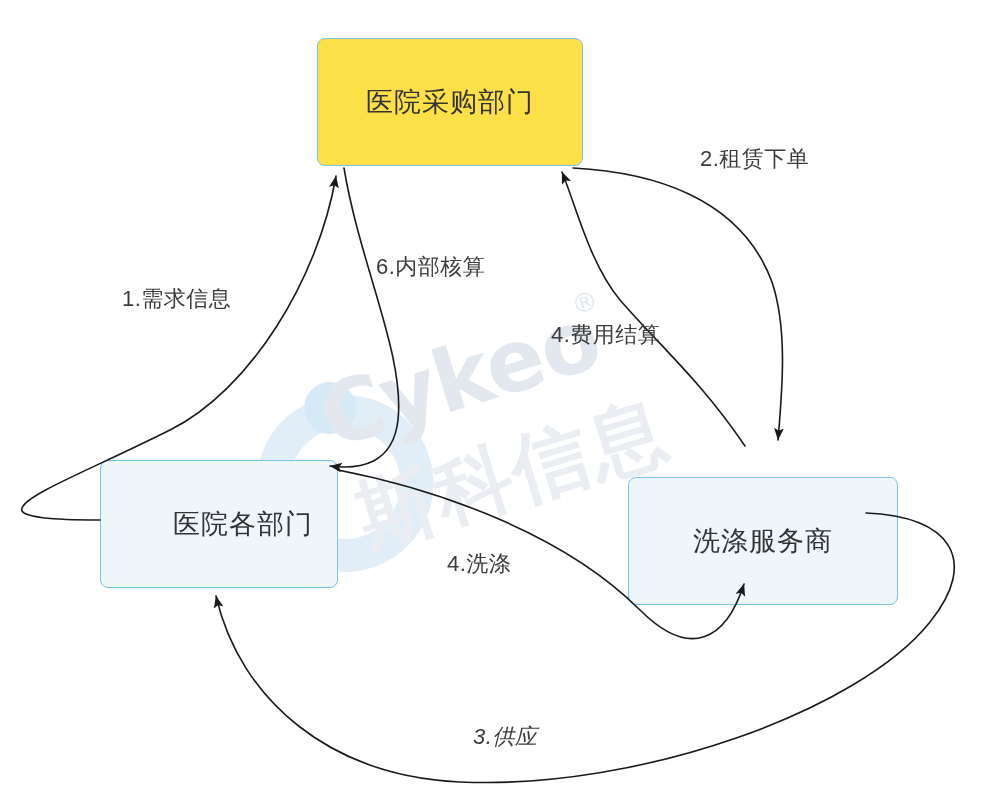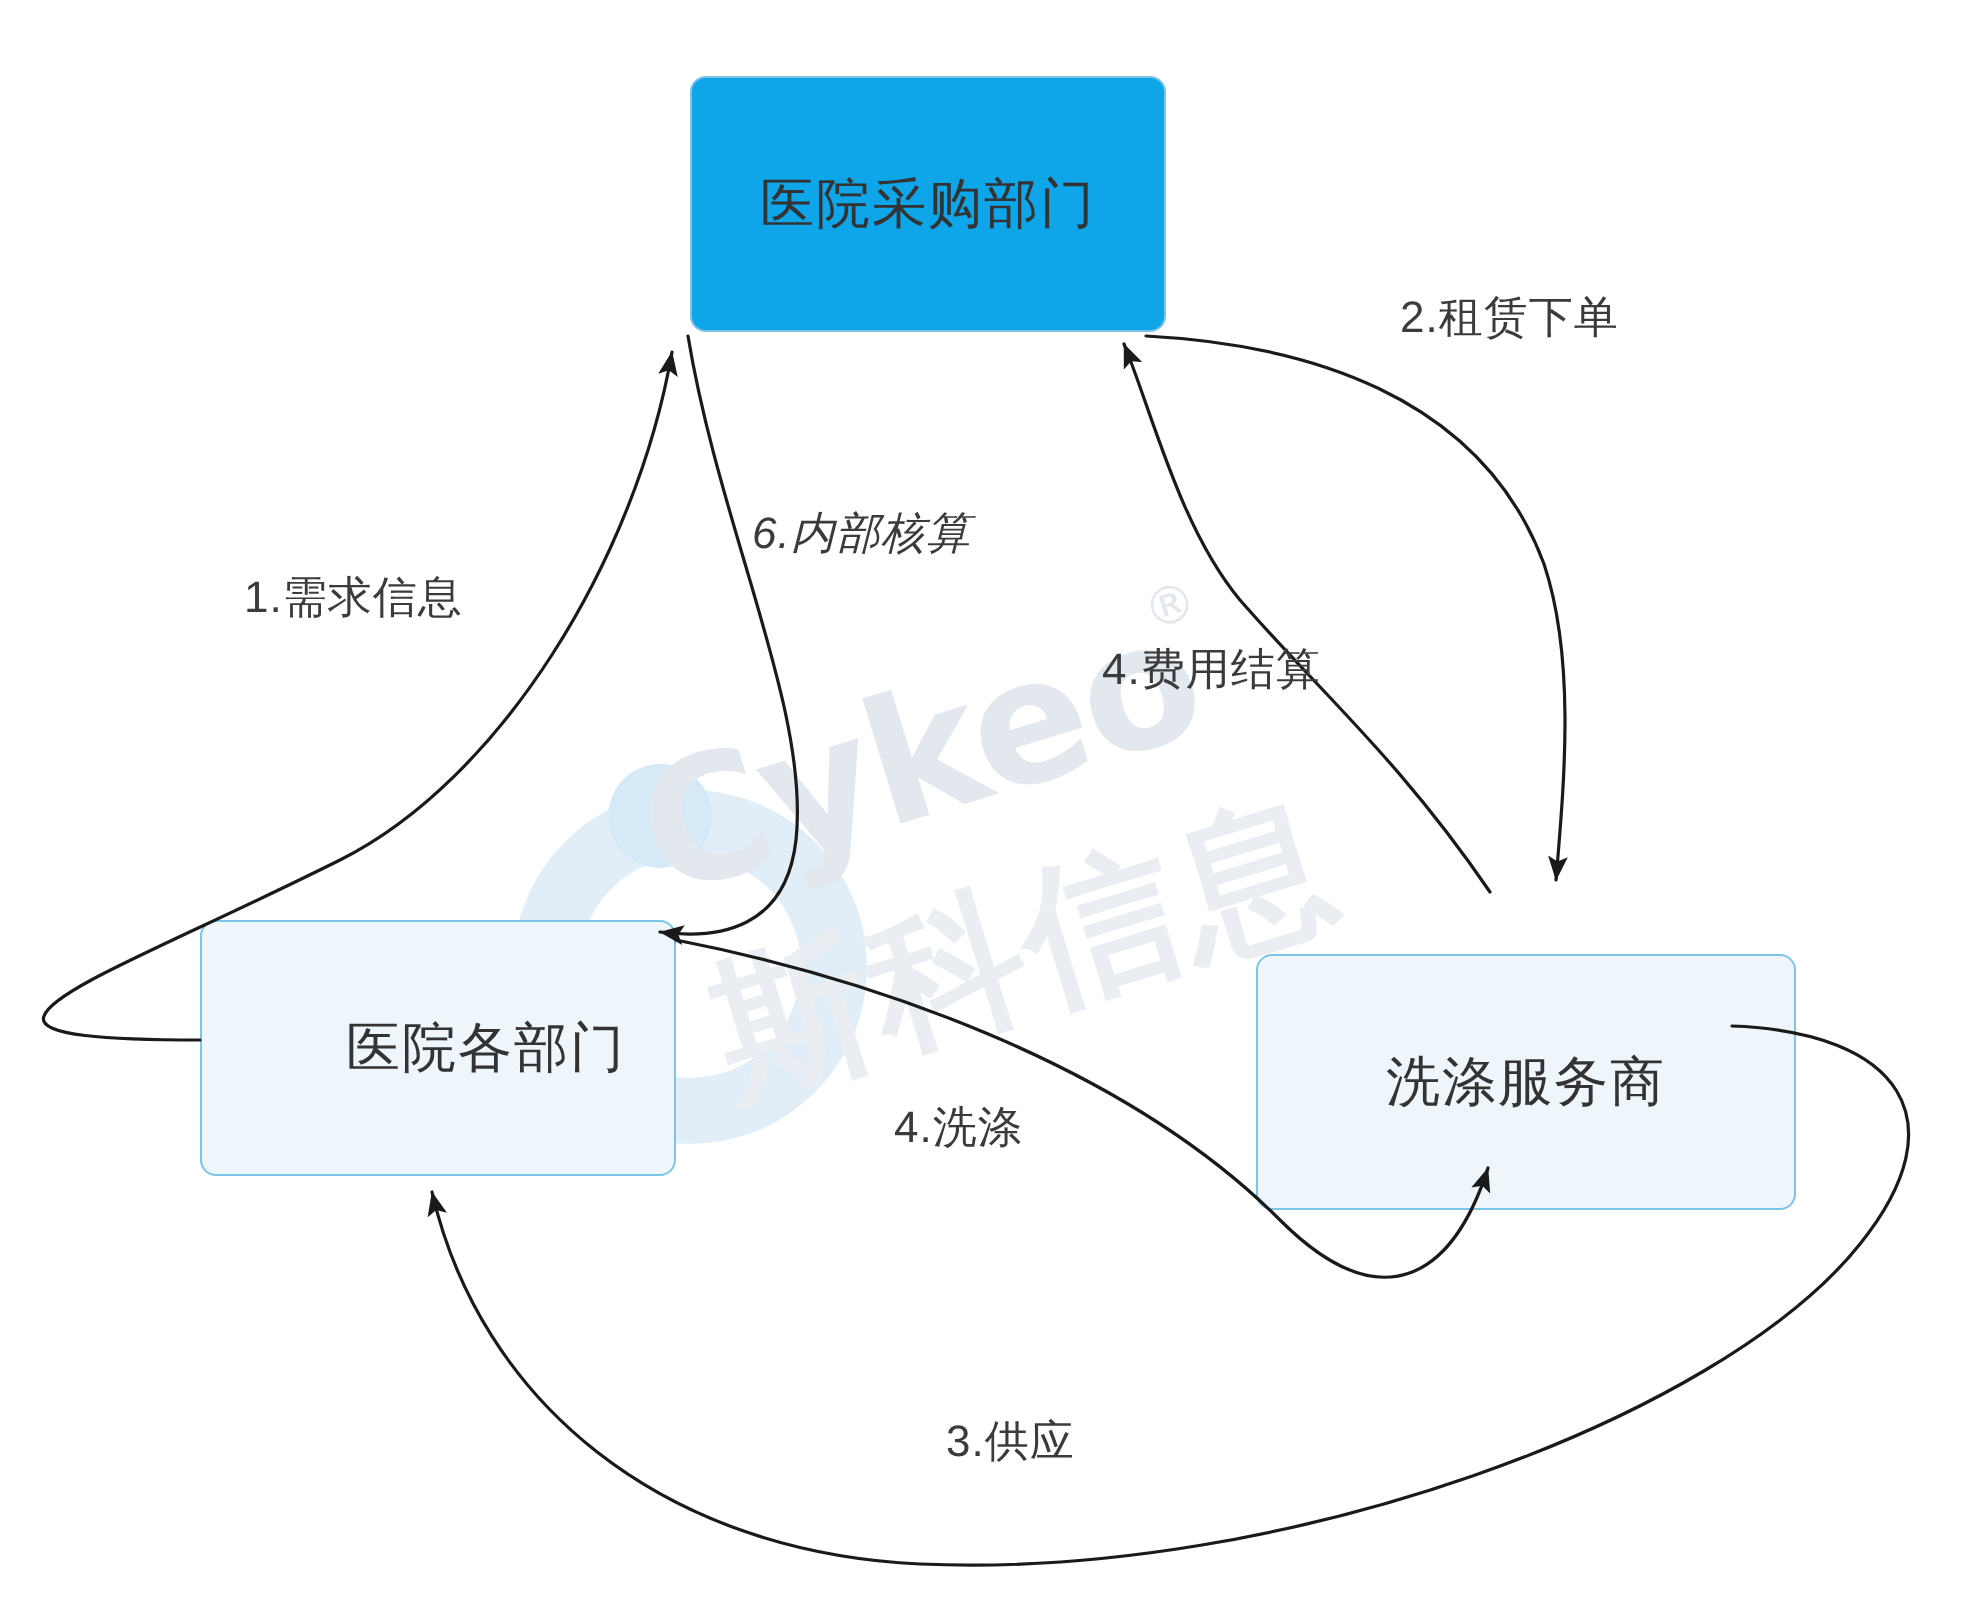--- a/index.html
+++ b/index.html
@@ -86,22 +86,22 @@
     <g transform="rotate(-17 460 390)">
       <text class="wm-text" x="320" y="408" font-size="86" font-weight="bold" fill="#e2e8ee" letter-spacing="-1">Cykeo</text>
       <text class="wm-text" x="592" y="352" font-size="26" fill="#e2e8ee">®</text>
     </g>
 
     <g transform="rotate(-17 480 470)">
       <text class="wm-text" x="350" y="510" font-size="78" font-weight="bold" fill="#eaeef3" letter-spacing="2">斯科信息</text>
     </g>
   </svg>
 
-  <div class="node" id="node-purchasing" style="left:345px; top:38px; width:238px; height:128px;
-              background:#0ea5e9; border:1.5px solid #7cc3e8;">
+  <div class="node" id="node-purchasing" style="left:317px; top:38px; width:266px; height:128px;
+              background:#fde047; border:1.5px solid #7cc3e8;">
     <span class="node-label">医院采购部门</span>
   </div>
 
   <div class="node" id="node-departments" style="left:100px; top:460px; width:238px; height:128px;
               background:#eef6fc; border:1.5px solid #7cc3e8;padding-left:48px;">
     <span class="node-label">医院各部门</span>
   </div>
 
   <div class="node" id="node-laundry" style="left:628px; top:448px; width:270px; height:128px;
               background:#eef6fc; border:1.5px solid #7cc3e8;margin-top:29px;">
@@ -139,21 +139,21 @@
     <path class="edge-path" marker-end="url(#arrowhead)" d="M 866 513
              C 950 516, 980 560, 930 622
              C 860 710, 640 790, 460 782
              C 330 776, 240 700, 216 596"></path>
   </svg>
 
   <div class="edge-label" style="left:122px; top:284px;">1.需求信息</div>
 
   <div class="edge-label" style="left:700px; top:144px;">2.租赁下单</div>
 
-  <div class="edge-label" style="left:473px; top:706px;">3.供应</div>
+  <div class="edge-label" style="left:473px; top:722px;font-style:italic;">3.供应</div>
 
   <div class="edge-label" style="left:447px; top:549px;">4.洗涤</div>
 
   <div class="edge-label" style="left:551px; top:320px;">4.费用结算</div>
 
-  <div class="edge-label" style="left:376px; top:252px;font-style:italic;">6.内部核算</div>
+  <div class="edge-label" style="left:376px; top:252px;">6.内部核算</div>
 
 </div>
 
 </body></html>

